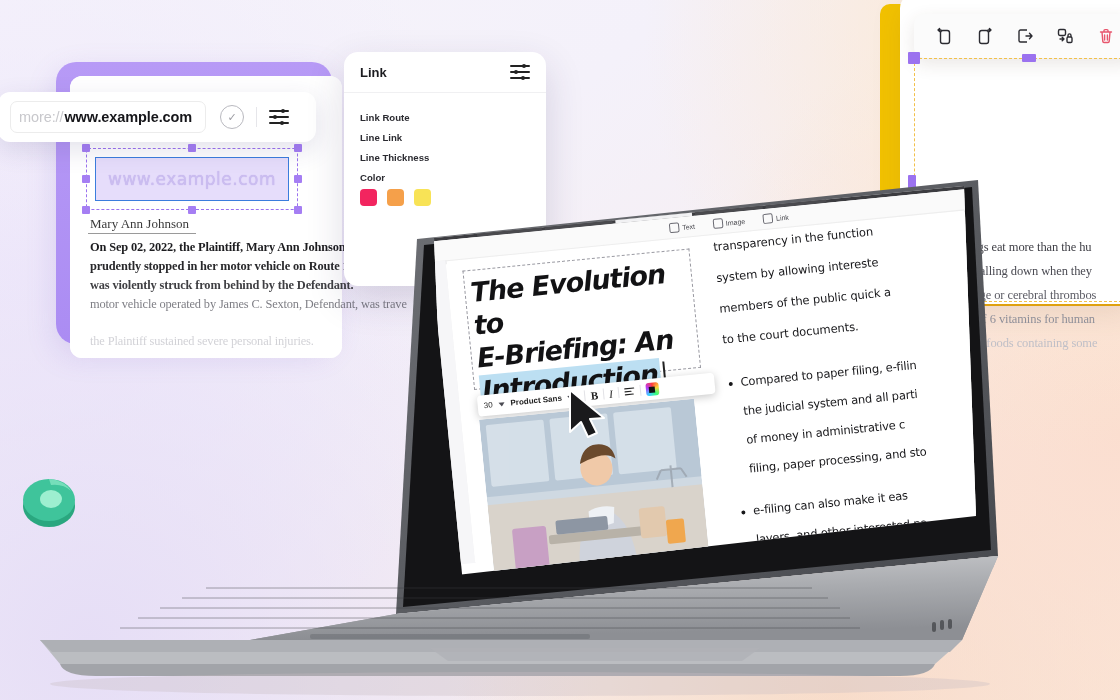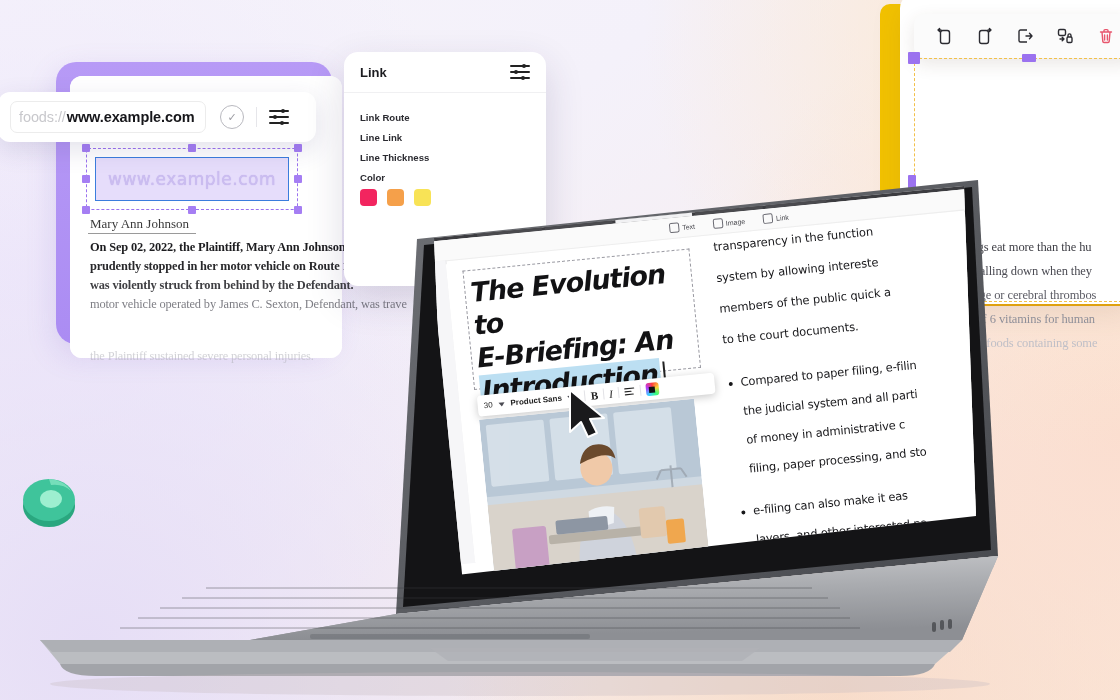--- a/index.html
+++ b/index.html
@@ -236,25 +236,25 @@
     <div class="hnd" style="left:102px;bottom:-4px"></div>
     <div class="hnd" style="right:-4px;bottom:-4px"></div>
   </div>
 
   <div class="sig">Mary Ann Johnson</div>
   <div class="sig-rule"></div>
   <div class="body-p" style="top:240px;color:#1d1d20;opacity:1">On Sep 02, 2022, the Plaintiff, Mary Ann Johnson, wa</div>
   <div class="body-p" style="top:259px;color:#232326;opacity:.97">prudently stopped in her motor vehicle on Route 15</div>
   <div class="body-p" style="top:278px;color:#2b2b2f;opacity:.9">was violently struck from behind by the Defendant.</div>
   <div class="body-p" style="top:297px;color:#5e5e66;opacity:.8;font-weight:400">motor vehicle operated by James C. Sexton, Defendant, was trave</div>
-  <div class="body-p" style="top:349px;color:#b4b4bc;opacity:.6;font-weight:400">the Plaintiff sustained severe personal injuries.</div>
+  <div class="body-p" style="top:334px;color:#b4b4bc;opacity:.6;font-weight:400">the Plaintiff sustained severe personal injuries.</div>
 
   <div class="card urlbar">
     <div class="urlinput">
-      <span class="url-scheme">foods://</span>
+      <span class="url-scheme">more://</span>
       <span class="url-host">www.example.com</span>
     </div>
     <div class="check-ic">✓</div>
     <div class="vdiv"></div>
     <div class="slider-ic">
       <i></i>
         <i></i>
         <i></i>
         <b></b>
         <b></b>

